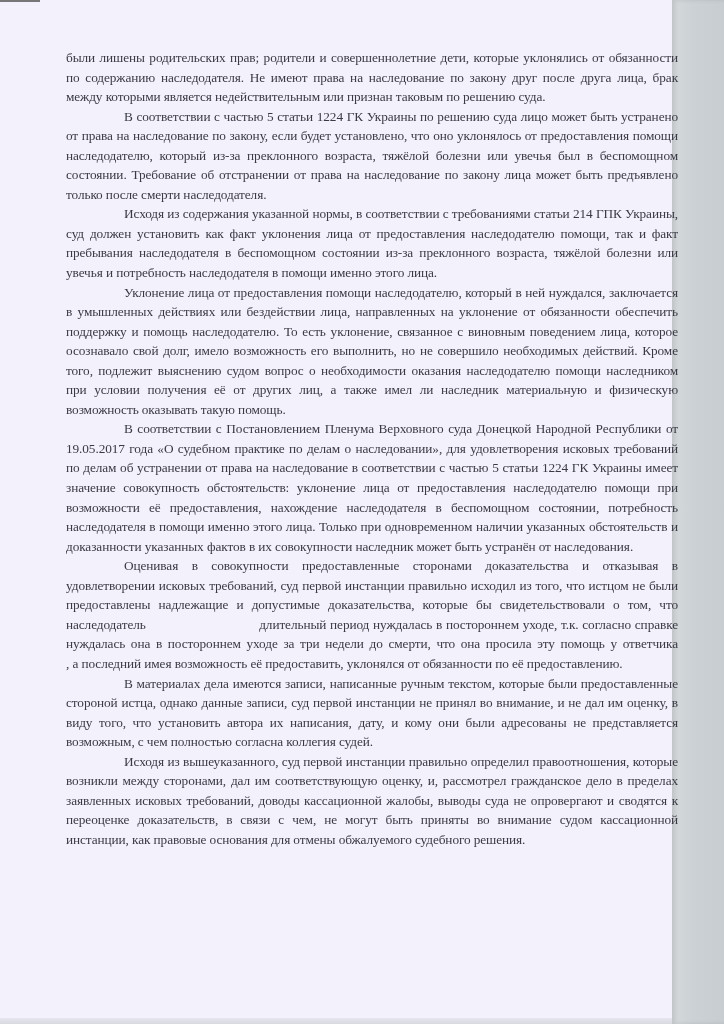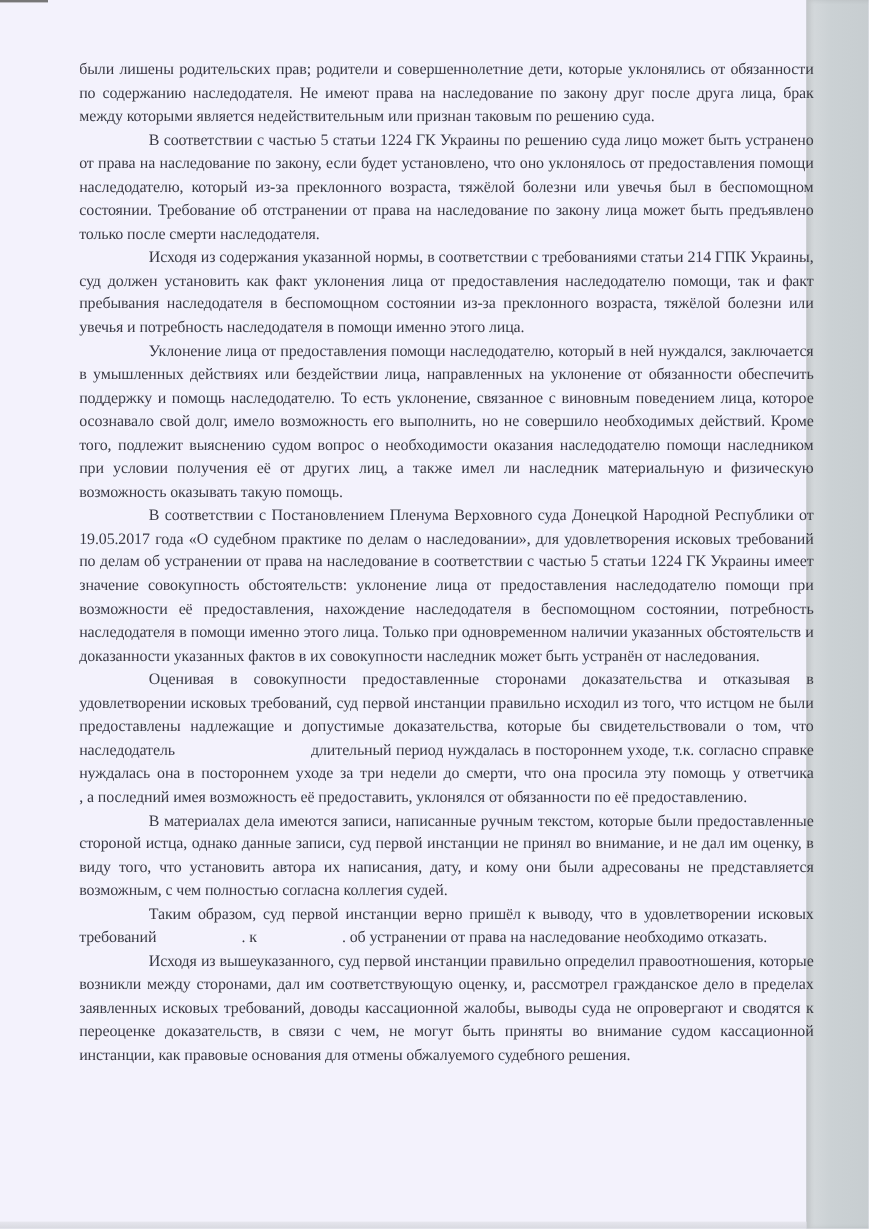--- a/index.html
+++ b/index.html
@@ -45,15 +45,14 @@
 <div class="bottom-edge"></div>
 
 <div class="text">
   <p>были лишены родительских прав; родители и совершеннолетние дети, которые уклонялись от обязанности по содержанию наследодателя. Не имеют права на наследование по закону друг после друга лица, брак между которыми является недействительным или признан таковым по решению суда.</p>
   <p class="indent">В соответствии с частью 5 статьи 1224 ГК Украины по решению суда лицо может быть устранено от права на наследование по закону, если будет установлено, что оно уклонялось от предоставления помощи наследодателю, который из-за преклонного возраста, тяжёлой болезни или увечья был в беспомощном состоянии. Требование об отстранении от права на наследование по закону лица может быть предъявлено только после смерти наследодателя.</p>
   <p class="indent">Исходя из содержания указанной нормы, в соответствии с требованиями статьи 214 ГПК Украины, суд должен установить как факт уклонения лица от предоставления наследодателю помощи, так и факт пребывания наследодателя в беспомощном состоянии из-за преклонного возраста, тяжёлой болезни или увечья и потребность наследодателя в помощи именно этого лица.</p>
   <p class="indent">Уклонение лица от предоставления помощи наследодателю, который в ней нуждался, заключается в умышленных действиях или бездействии лица, направленных на уклонение от обязанности обеспечить поддержку и помощь наследодателю. То есть уклонение, связанное с виновным поведением лица, которое осознавало свой долг, имело возможность его выполнить, но не совершило необходимых действий. Кроме того, подлежит выяснению судом вопрос о необходимости оказания наследодателю помощи наследником при условии получения её от других лиц, а также имел ли наследник материальную и физическую возможность оказывать такую помощь.</p>
   <p class="indent">В соответствии с Постановлением Пленума Верховного суда Донецкой Народной Республики от 19.05.2017 года «О судебном практике по делам о наследовании», для удовлетворения исковых требований по делам об устранении от права на наследование в соответствии с частью 5 статьи 1224 ГК Украины имеет значение совокупность обстоятельств: уклонение лица от предоставления наследодателю помощи при возможности её предоставления, нахождение наследодателя в беспомощном состоянии, потребность наследодателя в помощи именно этого лица. Только при одновременном наличии указанных обстоятельств и доказанности указанных фактов в их совокупности наследник может быть устранён от наследования.</p>
   <p class="indent" style="white-space: pre-wrap;">Оценивая в совокупности предоставленные сторонами доказательства и отказывая в удовлетворении исковых требований, суд первой инстанции правильно исходил из того, что истцом не были предоставлены надлежащие и допустимые доказательства, которые бы свидетельствовали о том, что наследодатель                              длительный период нуждалась в постороннем уходе, т.к. согласно справке нуждалась она в постороннем уходе за три недели до смерти, что она просила эту помощь у ответчика                    , а последний имея возможность её предоставить, уклонялся от обязанности по её предоставлению.</p>
   <p class="indent">В материалах дела имеются записи, написанные ручным текстом, которые были предоставленные стороной истца, однако данные записи, суд первой инстанции не принял во внимание, и не дал им оценку, в виду того, что установить автора их написания, дату, и кому они были адресованы не представляется возможным, с чем полностью согласна коллегия судей.</p>
-  <p class="indent" style="white-space: pre-wrap;">Таким образом, суд первой инстанции верно пришёл к выводу, что в удовлетворении исковых требований                      . к                      . об устранении от права на наследование необходимо отказать.</p>
   <p class="indent">Исходя из вышеуказанного, суд первой инстанции правильно определил правоотношения, которые возникли между сторонами, дал им соответствующую оценку, и, рассмотрел гражданское дело в пределах заявленных исковых требований, доводы кассационной жалобы, выводы суда не опровергают и сводятся к переоценке доказательств, в связи с чем, не могут быть приняты во внимание судом кассационной инстанции, как правовые основания для отмены обжалуемого судебного решения.</p>
 </div>
 
 </body></html>

